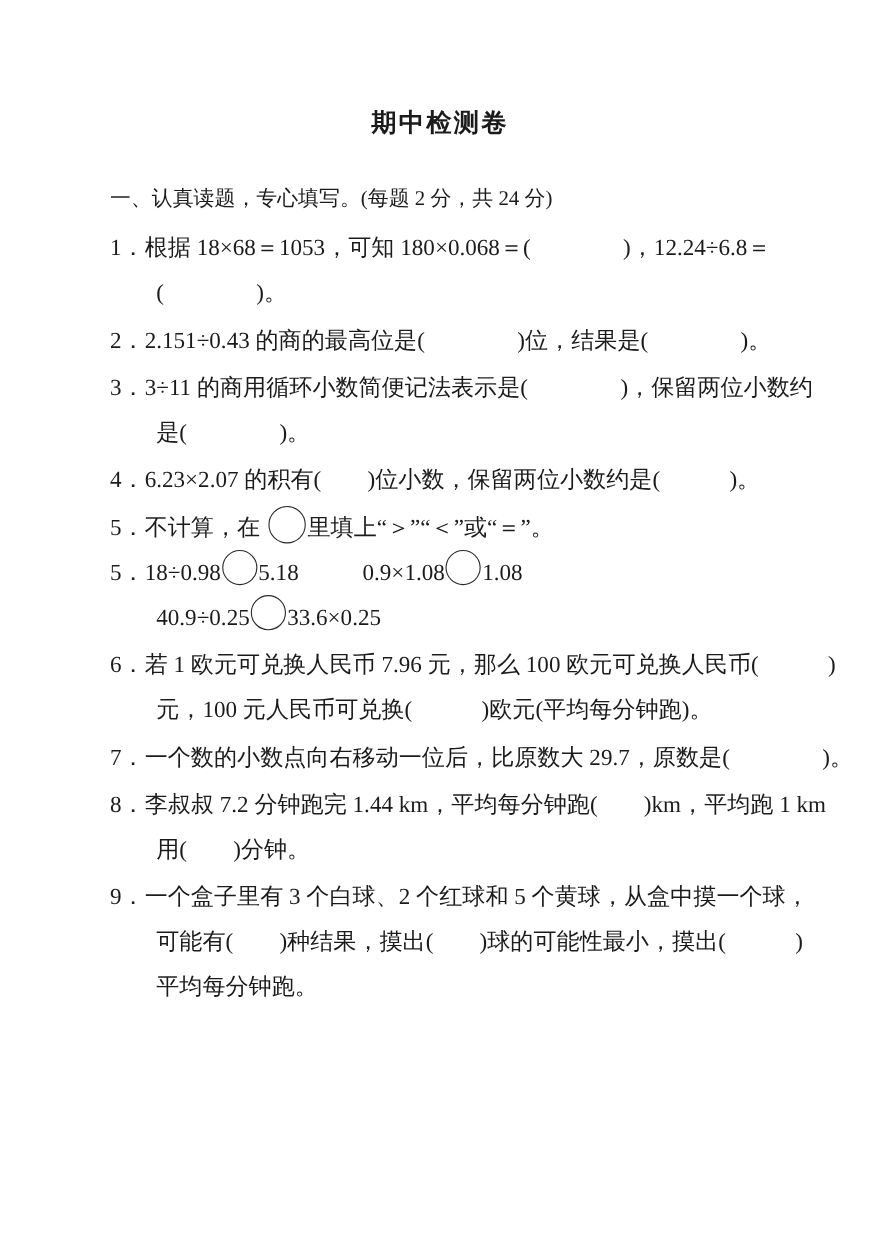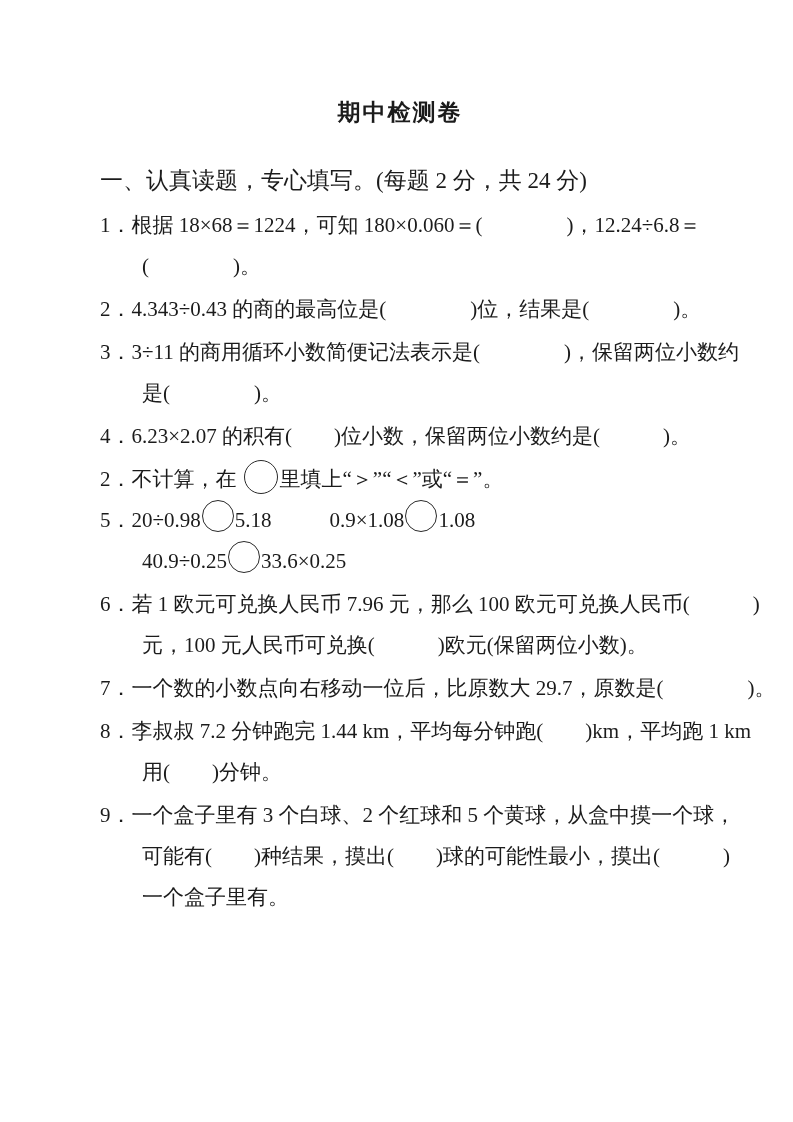--- a/index.html
+++ b/index.html
@@ -21,21 +21,21 @@
     margin-top:99px;
     text-align:center;
     font-family:"DejaVu Sans","Liberation Sans",sans-serif;
     font-weight:bold;
     font-size:23px;
     line-height:26px;
     letter-spacing:2px;
   }
   .section-heading {
     margin-top:42px;
-    font-size:23px;
+    font-size:19px;
     line-height:28px;
     white-space:nowrap;
   }
   .questions { margin-top:10px; }
   .q { font-size:21px; }
   .q + .q { margin-top:2px; }
   .line { line-height:41px; white-space:nowrap; }
   .indent { padding-left:42px; }
   .sp60 { display:inline-block; width:58px; }
   
@@ -63,60 +63,60 @@
 <div class="page">
   <div class="content">
 
     <div class="title">期中检测卷</div>
 
     <div class="section-heading">一、认真读题，专心填写。(每题 2 分，共 24 分)</div>
 
     <div class="questions">
 
       <div class="q">
-        <div class="line">1．根据 18×68＝1224，可知 180×0.060＝(　　　　)，12.24÷6.8＝</div>
+        <div class="line">1．根据 18×68＝1053，可知 180×0.068＝(　　　　)，12.24÷6.8＝</div>
         <div class="line indent">(　　　　)。</div>
       </div>
 
       <div class="q">
-        <div class="line">2．4.343÷0.43 的商的最高位是(　　　　)位，结果是(　　　　)。</div>
+        <div class="line">2．2.151÷0.43 的商的最高位是(　　　　)位，结果是(　　　　)。</div>
       </div>
 
       <div class="q">
         <div class="line">3．3÷11 的商用循环小数简便记法表示是(　　　　)，保留两位小数约</div>
         <div class="line indent">是(　　　　)。</div>
       </div>
 
       <div class="q">
         <div class="line">4．6.23×2.07 的积有(　　)位小数，保留两位小数约是(　　　)。</div>
       </div>
 
       <div class="q">
-        <div class="line"><span>2．不计算，在</span><span class="icirc"></span><span>里填上“＞”“＜”或“＝”。</span></div>
-        <div class="line"><span>5．20÷0.98</span><span class="ccirc"></span><span>5.18</span><span class="sp60"></span><span>0.9×1.08</span><span class="ccirc"></span><span>1.08</span></div>
+        <div class="line"><span>5．不计算，在</span><span class="icirc"></span><span>里填上“＞”“＜”或“＝”。</span></div>
+        <div class="line"><span>5．18÷0.98</span><span class="ccirc"></span><span>5.18</span><span class="sp60"></span><span>0.9×1.08</span><span class="ccirc"></span><span>1.08</span></div>
         <div class="line indent"><span>40.9÷0.25</span><span class="ccirc"></span><span>33.6×0.25</span></div>
       </div>
 
       <div class="q">
         <div class="line">6．若 1 欧元可兑换人民币 7.96 元，那么 100 欧元可兑换人民币(　　　)</div>
-        <div class="line indent">元，100 元人民币可兑换(　　　)欧元(保留两位小数)。</div>
+        <div class="line indent">元，100 元人民币可兑换(　　　)欧元(平均每分钟跑)。</div>
       </div>
 
       <div class="q">
         <div class="line">7．一个数的小数点向右移动一位后，比原数大 29.7，原数是(　　　　)。</div>
       </div>
 
       <div class="q">
         <div class="line">8．李叔叔 7.2 分钟跑完 1.44 km，平均每分钟跑(　　)km，平均跑 1 km</div>
         <div class="line indent">用(　　)分钟。</div>
       </div>
 
       <div class="q">
         <div class="line">9．一个盒子里有 3 个白球、2 个红球和 5 个黄球，从盒中摸一个球，</div>
         <div class="line indent">可能有(　　)种结果，摸出(　　)球的可能性最小，摸出(　　　)</div>
-        <div class="line indent">一个盒子里有。</div>
+        <div class="line indent">平均每分钟跑。</div>
       </div>
 
 
 
     </div>
   </div>
 </div>
 
 </body></html>

